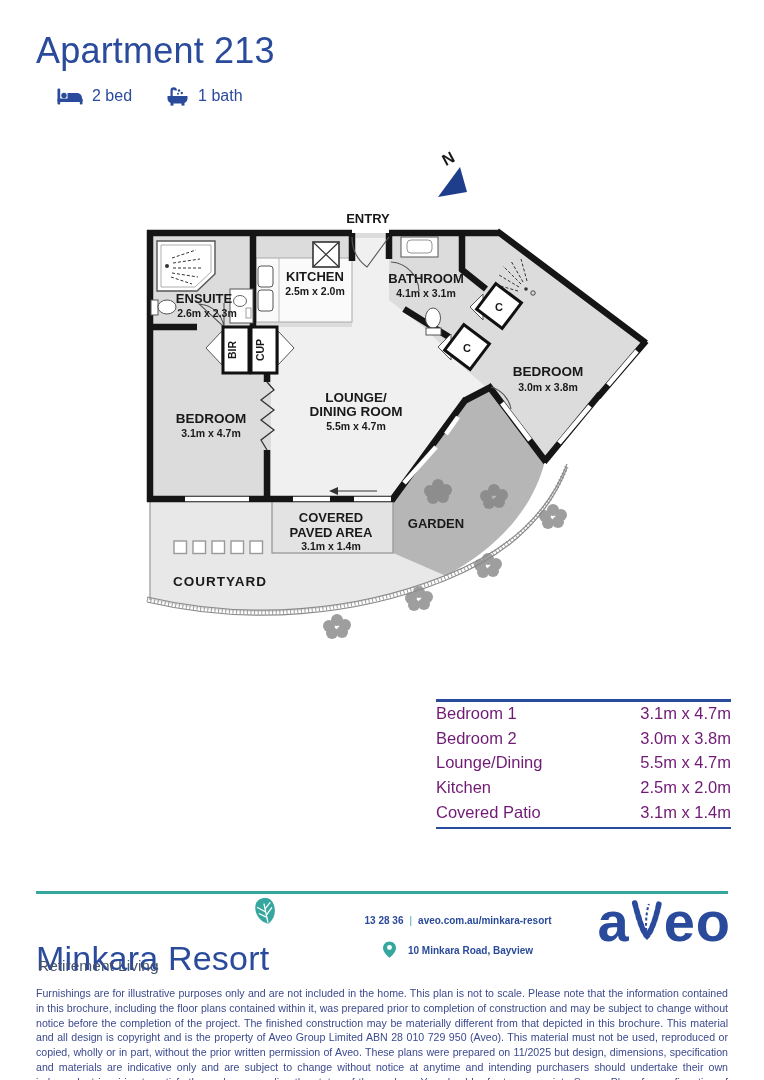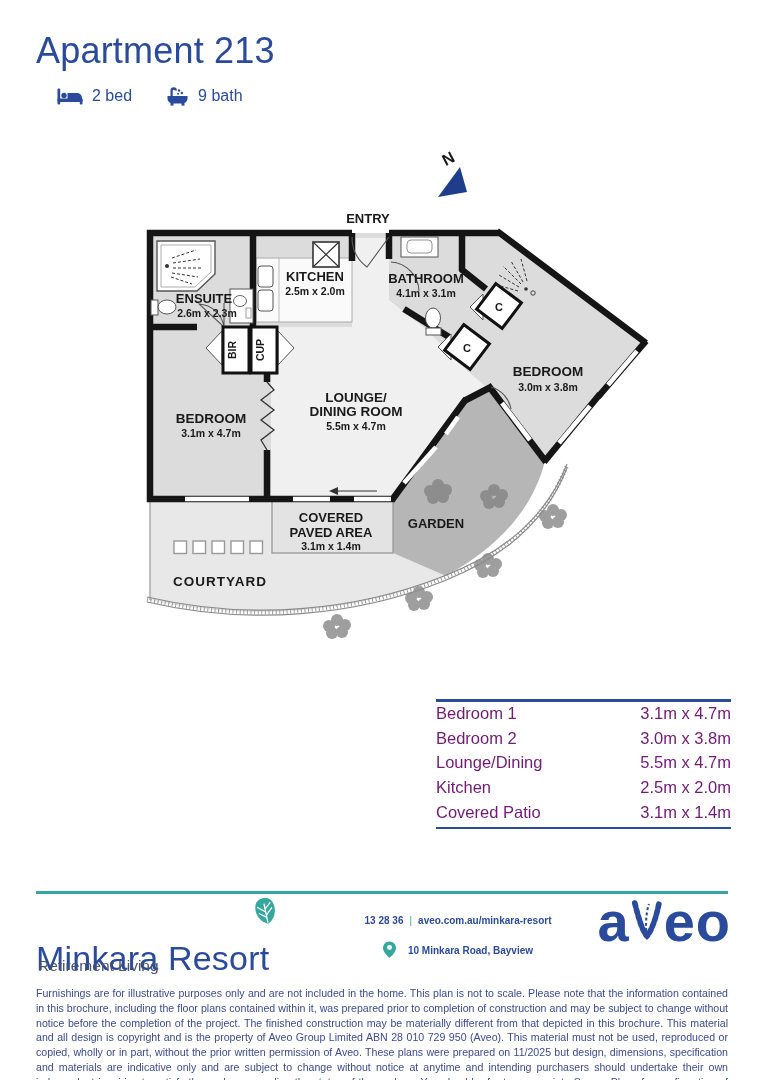--- a/index.html
+++ b/index.html
@@ -63,21 +63,21 @@
         <svg width="23" height="20" viewBox="0 0 23 20" fill="#2a4a9b">
           <path d="M1.5,10 H21.5 V12.5 a5,5 0 0 1 -5,5 H6.5 a5,5 0 0 1 -5,-5 Z"></path>
           <path d="M4.5,10 V4.5 a3.2,3.2 0 0 1 6.4,0 l-2.2,0 a1.1,1.1 0 0 0 -2,0 V10 Z"></path>
           <circle cx="13" cy="4.5" r="1.2"></circle>
           <circle cx="15.8" cy="7" r="1.2"></circle>
           <circle cx="12" cy="7.8" r="1"></circle>
           <rect x="4.5" y="17" width="3" height="2.6"></rect>
           <rect x="15.5" y="17" width="3" height="2.6"></rect>
         </svg>
       </span>
-      <span>9 bath</span>
+      <span>1 bath</span>
     </div>
   </div>
 
   <div class="plan">
   <svg width="540" height="530" viewBox="130 140 540 530">
 
     <path d="M150,499 L272,499 L272,553 L393,553 L446,576 C358,612 255,623 150,600 Z" fill="#e8e8e8"></path>
     <path d="M150,499 V600" stroke="#aaaaaa" stroke-width="1.5" fill="none"></path>
 
     <path d="M393,499 L465,399 L489,386 L545,461 C532,512 495,549 446,576 L393,553 Z" fill="#b6b6b6"></path>

